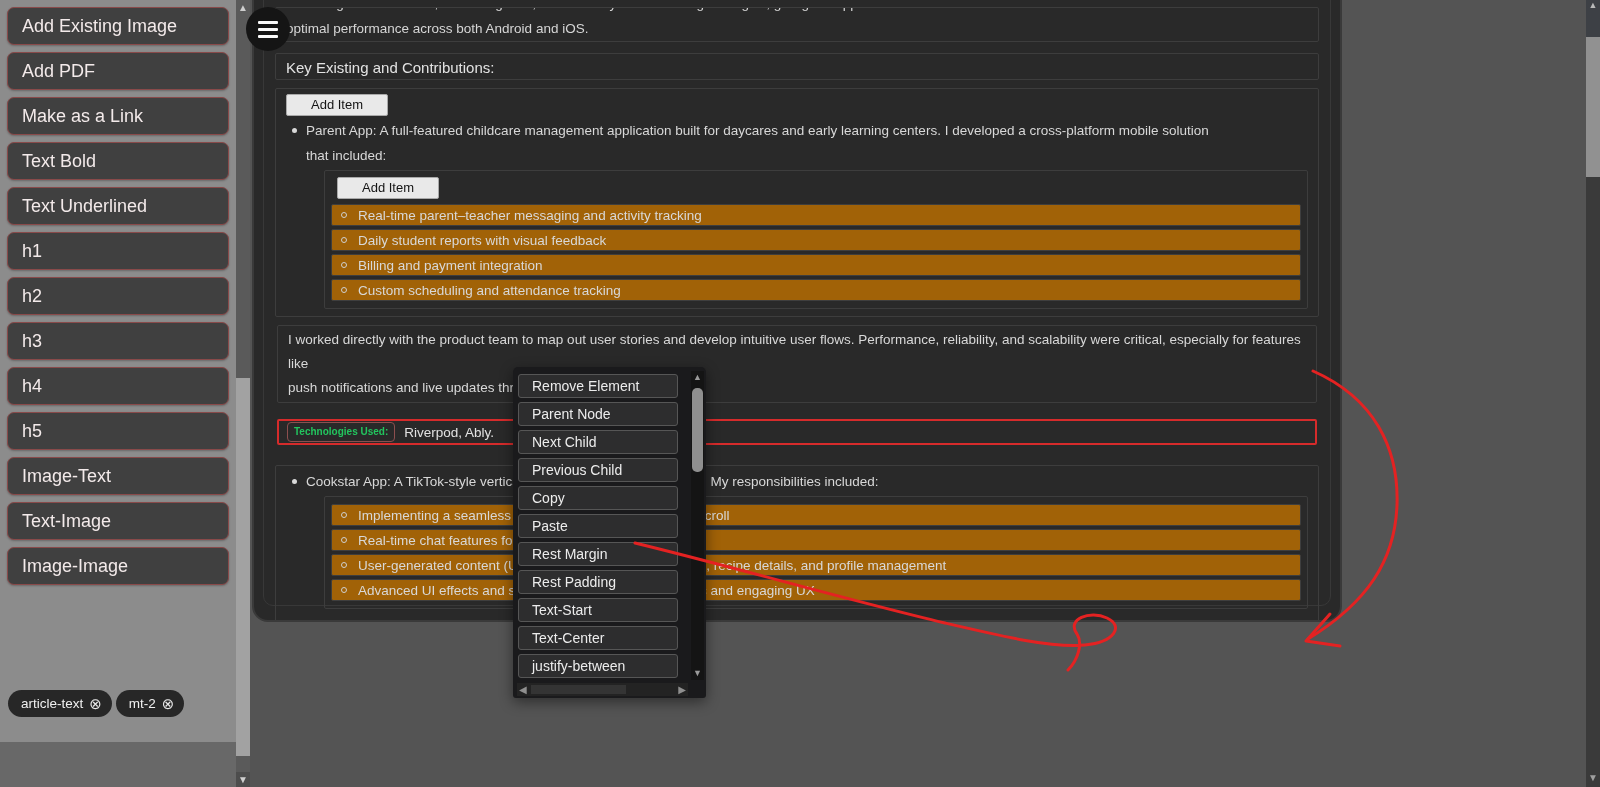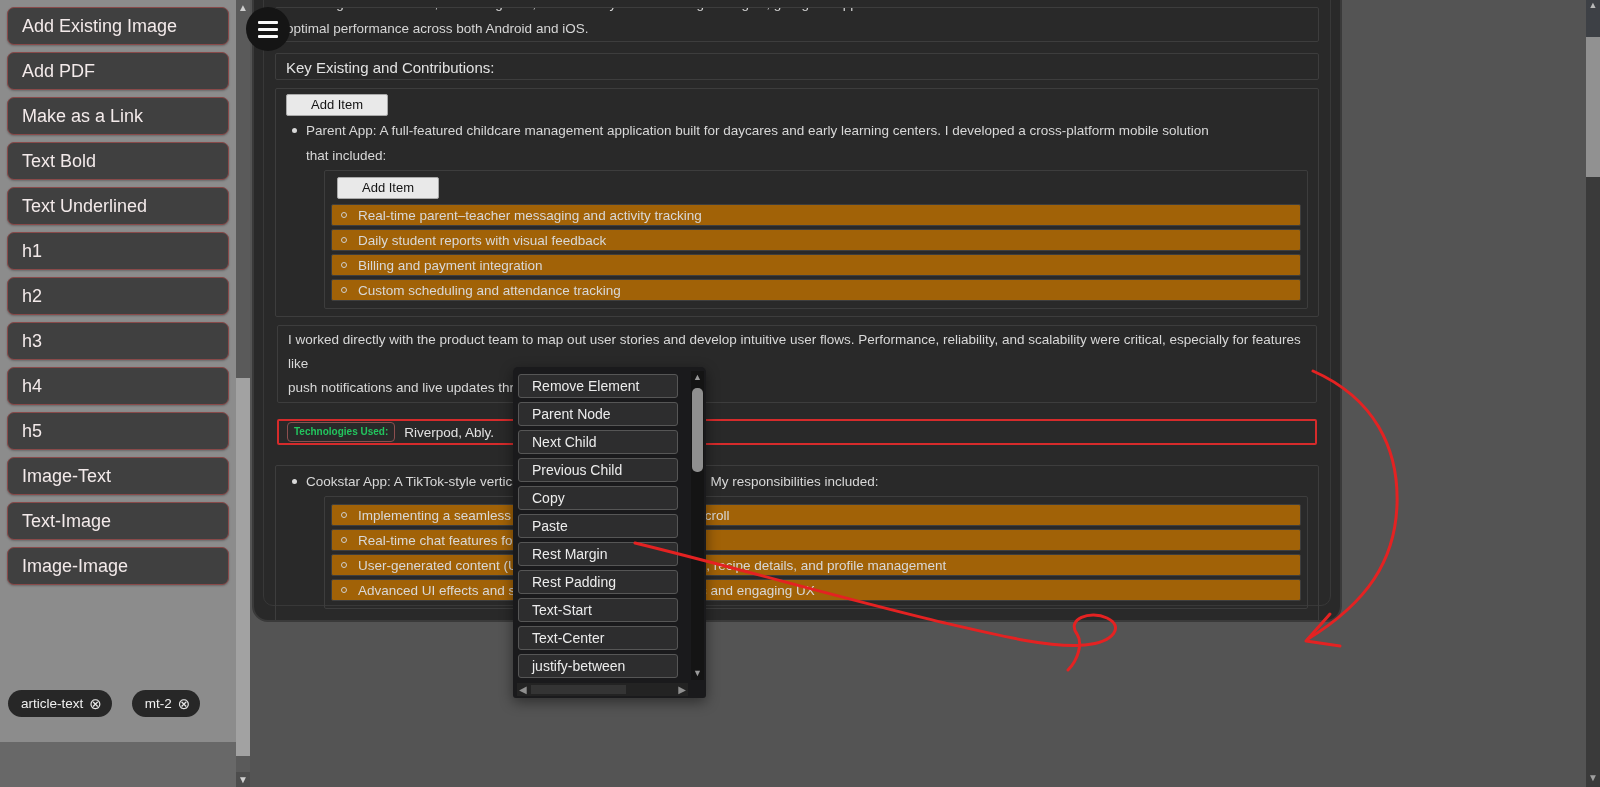--- a/index.html
+++ b/index.html
@@ -11,21 +11,21 @@
   }
   
   .sidebar{position:absolute;left:0;top:0;width:250px;height:742px;background:#8c8c8c;z-index:10;}
   .sidebar-bottom{position:absolute;left:0;top:742px;width:250px;height:45px;background:#686868;z-index:9;}
   .sb-buttons{position:absolute;left:7px;top:7px;width:222px;}
   .sb-btn{
     height:36px;margin-bottom:7px;background:#404040;border:1px solid #894a4a;border-radius:7px;
     color:#f3eaea;font-size:18px;line-height:36px;padding-left:14px;cursor:pointer;
     box-shadow:0 1px 2px rgba(0,0,0,.25);white-space:nowrap;overflow:hidden;
   }
-  .sb-tags{position:absolute;left:8px;top:690px;display:flex;gap:20px;}
+  .sb-tags{position:absolute;left:8px;top:690px;display:flex;gap:4px;}
   .sb-pill{
     background:#272727;border-radius:14px;height:27px;display:flex;align-items:center;
     padding:0 10px 0 13px;color:#f0f0f0;font-size:13.5px;cursor:pointer;
   }
   .sb-pill .x{margin-left:6px;font-size:15px;color:#e8e8e8;cursor:pointer;}
   
   .sb-scroll{position:absolute;left:236px;top:0;width:14px;height:787px;background:#5a5a5a;z-index:11;}
   .sb-scroll .chev-up{position:absolute;top:1px;left:0;width:14px;height:13px;color:#cfcfcf;font-size:10px;text-align:center;line-height:13px;}
   .sb-scroll .thumb{position:absolute;left:0;top:378px;width:14px;height:378px;background:#a2a2a2;}
   .sb-scroll .chev-down{position:absolute;bottom:0;left:0;width:14px;height:15px;background:#4d4d4d;color:#cfcfcf;font-size:10px;text-align:center;line-height:15px;}

